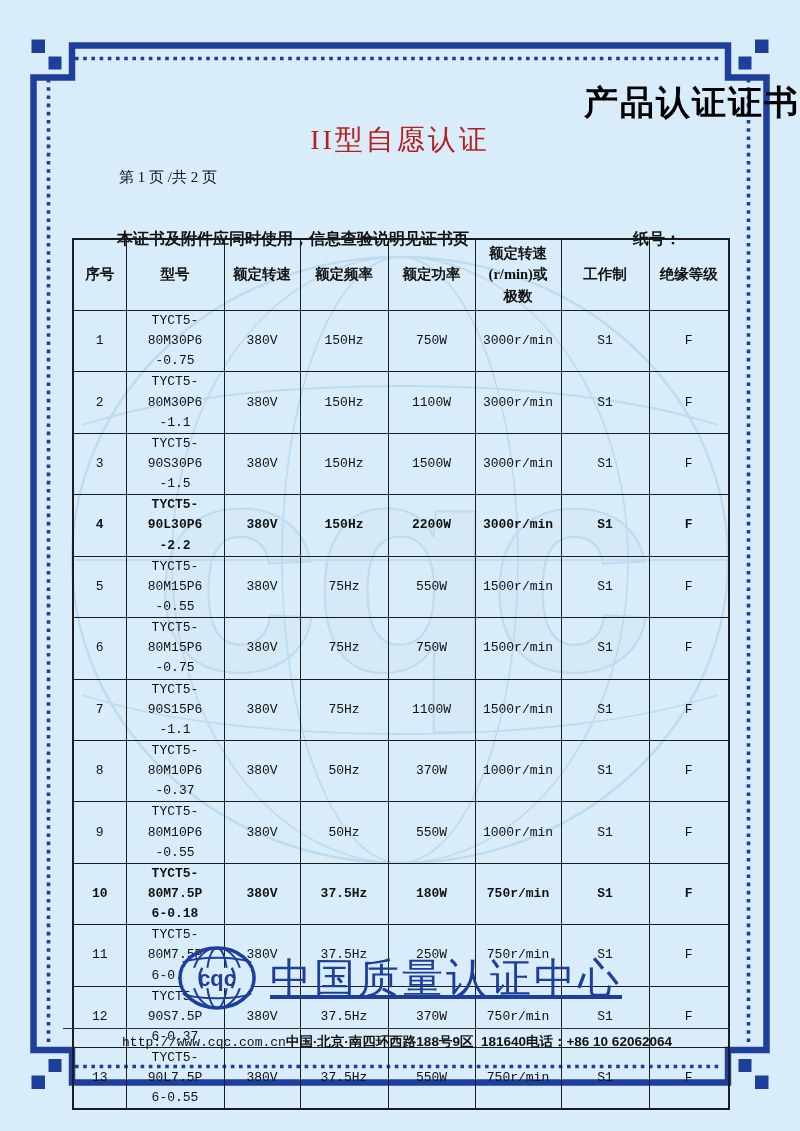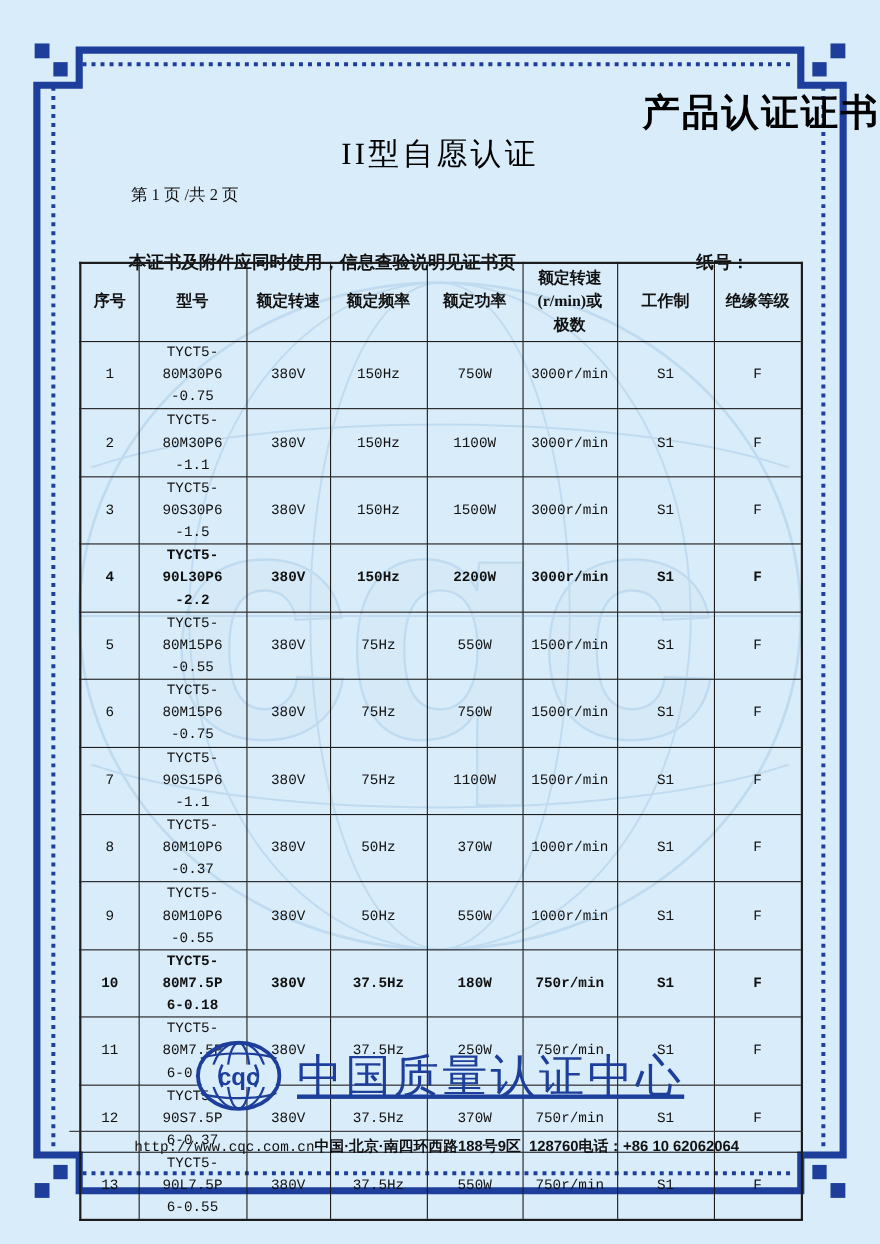--- a/index.html
+++ b/index.html
@@ -8,21 +8,21 @@
   .abs{position:absolute;}
   
   #frame-svg{left:0;top:0;width:800px;height:1131px;pointer-events:none;}
   
   #watermark-svg{left:35px;top:225px;width:730px;height:670px;opacity:.42;pointer-events:none;}
   
   .doc-title{left:0;top:80px;width:100%;text-align:right;
              font-family:"Liberation Sans","DejaVu Sans",sans-serif;
              font-weight:bold;font-size:34px;letter-spacing:2px;color:#000;}
   .doc-subtitle{left:0;top:121px;width:100%;text-align:center;
-                font-size:28px;letter-spacing:3px;color:#000000;}
+                font-size:28px;letter-spacing:3px;color:#b91c1c;}
   .meta-row1{left:119px;top:168px;width:562px;display:flex;justify-content:space-between;font-size:15px;}
   .meta-row2{left:117px;top:193px;width:564px;display:flex;justify-content:space-between;
              font-family:"Liberation Sans","DejaVu Sans",sans-serif;font-weight:bold;font-size:16px;margin-top:36px;}
   .cert-no{font-size:16px;}
   
   table.spec{left:72px;top:238px;width:656px;position:absolute;border-collapse:collapse;
              table-layout:fixed;background:transparent;}
   table.spec th,table.spec td{border:1.5px solid #1c1c1c;text-align:center;vertical-align:middle;
              white-space:pre-line;padding:0;}
   table.spec th{height:70px;font-weight:bold;font-size:14.5px;line-height:1.45;
@@ -274,15 +274,15 @@
     <path d="M31 28 Q24 41 31 54" stroke="#1d3f9b" stroke-width="3" fill="none"></path>
     <path d="M69 28 Q76 41 69 54" stroke="#1d3f9b" stroke-width="3" fill="none"></path>
     <text x="50" y="51.5" text-anchor="middle" font-family="Liberation Sans, sans-serif" font-weight="bold" font-size="28" fill="#1d3f9b">cqc</text>
   </svg>
   <span class="org-name">中国质量认证中心</span>
 </div>
 
 <div class="abs footer-line"></div>
 <div class="abs footer-row">
   <span class="footer-url">http://www.cqc.com.cn</span>
-  <span class="footer-address">中国·北京·南四环西路188号9区  128760</span>
+  <span class="footer-address">中国·北京·南四环西路188号9区  181640</span>
   <span class="footer-phone">电话：+86 10 62062064</span>
 </div>
 
 </body></html>

